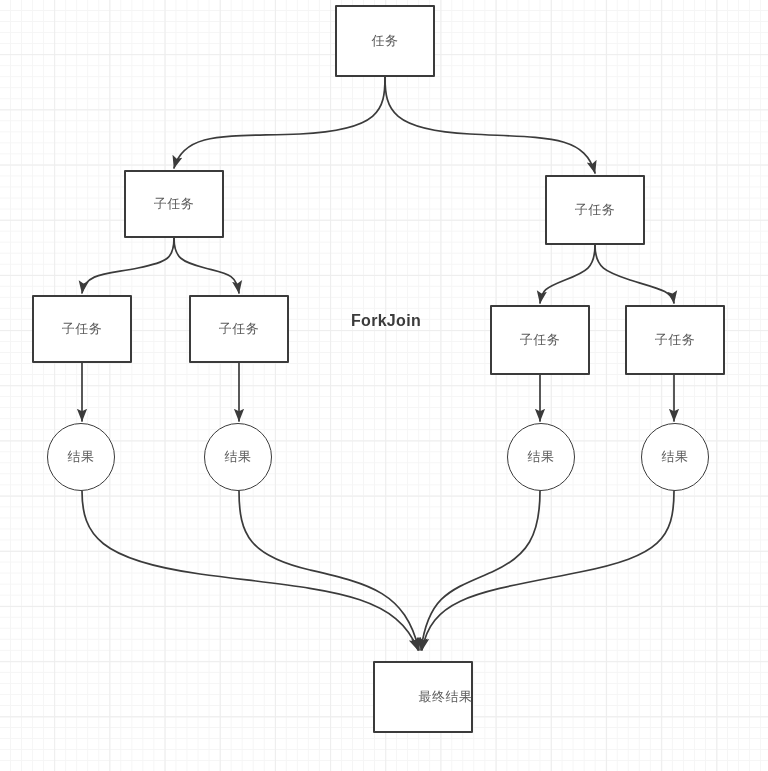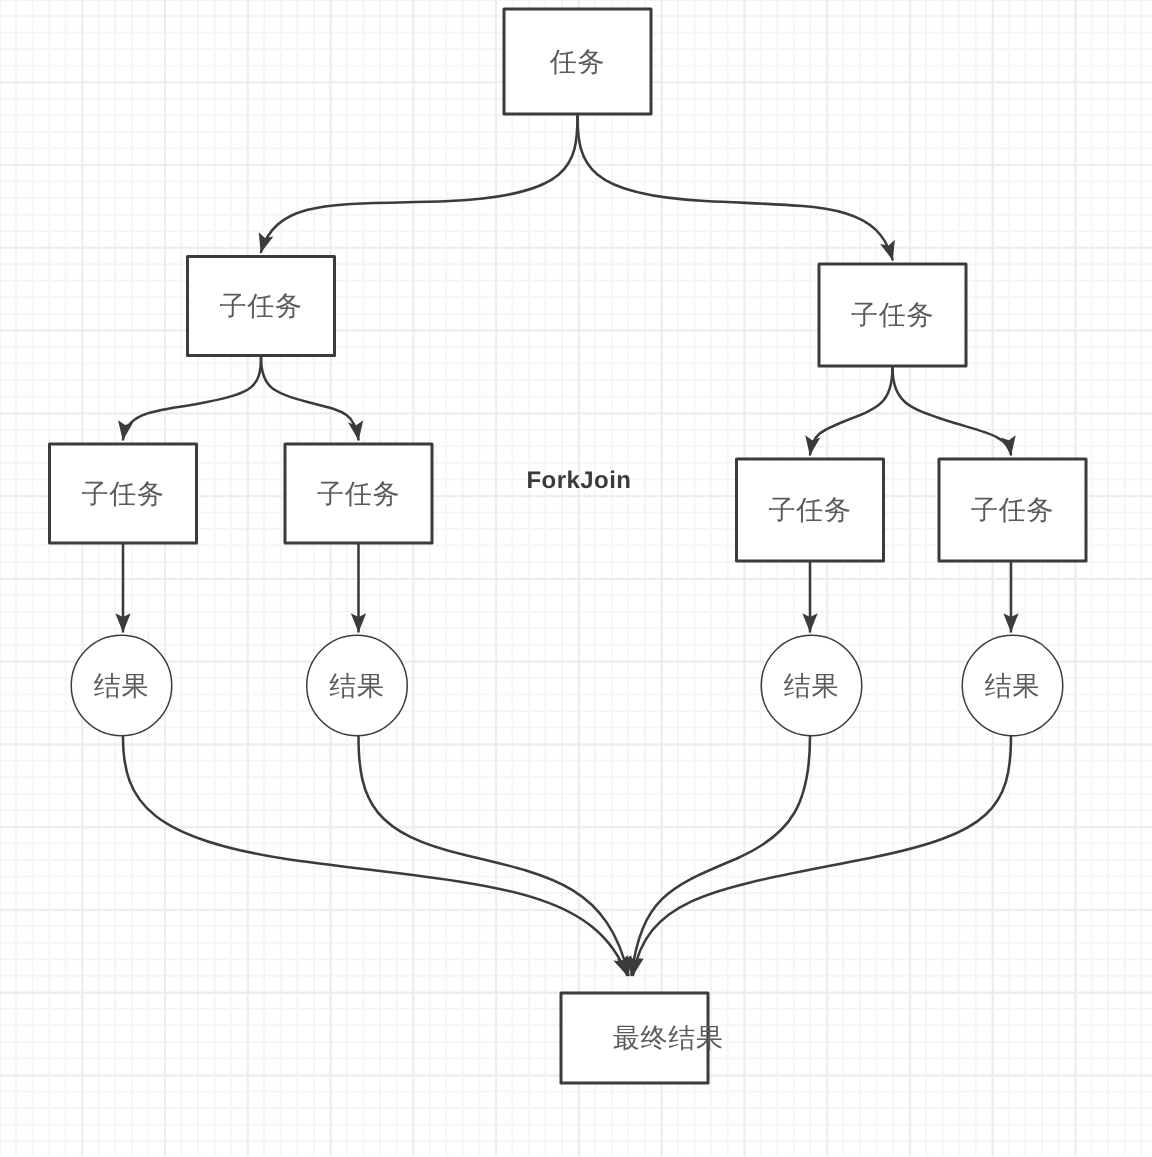--- a/index.html
+++ b/index.html
@@ -39,21 +39,21 @@
   }
   .node {
     position: absolute;
     box-sizing: border-box;
     display: flex;
     align-items: center;
     justify-content: center;
     background: #ffffff;
     border: 2px solid #3b3b3b;
     color: #5b5b5b;
-    font-size: 18px;
+    font-size: 13px;
     letter-spacing: 0.5px;
     white-space: nowrap;
   }
   .node.rect {
     border-radius: 1px;
   }
   .node.circle {
     border-radius: 50%;
     border-width: 1.6px;
     border-color: #3b3b3b;
@@ -126,20 +126,20 @@
       </div>
       <div class="node circle" style="left: 204px; top: 423px; width: 68px; height: 68px;">
         <span class="node-label">结果</span>
       </div>
       <div class="node circle" style="left: 507px; top: 423px; width: 68px; height: 68px;">
         <span class="node-label">结果</span>
       </div>
       <div class="node circle" style="left: 641px; top: 423px; width: 68px; height: 68px;">
         <span class="node-label">结果</span>
       </div>
-      <div class="node rect" style="left: 373px; top: 661px; width: 100px; height: 62px; padding-left: 45px;">
+      <div class="node rect" style="left: 373px; top: 661px; width: 100px; height: 72px; padding-left: 45px;">
         <span class="node-label">最终结果</span>
       </div>
     </div>
 
   <div id="diagram-title" style="left: 351px; top: 312px; color: rgb(59, 59, 59);">ForkJoin</div>
 
 </div>
 
 </body></html>

